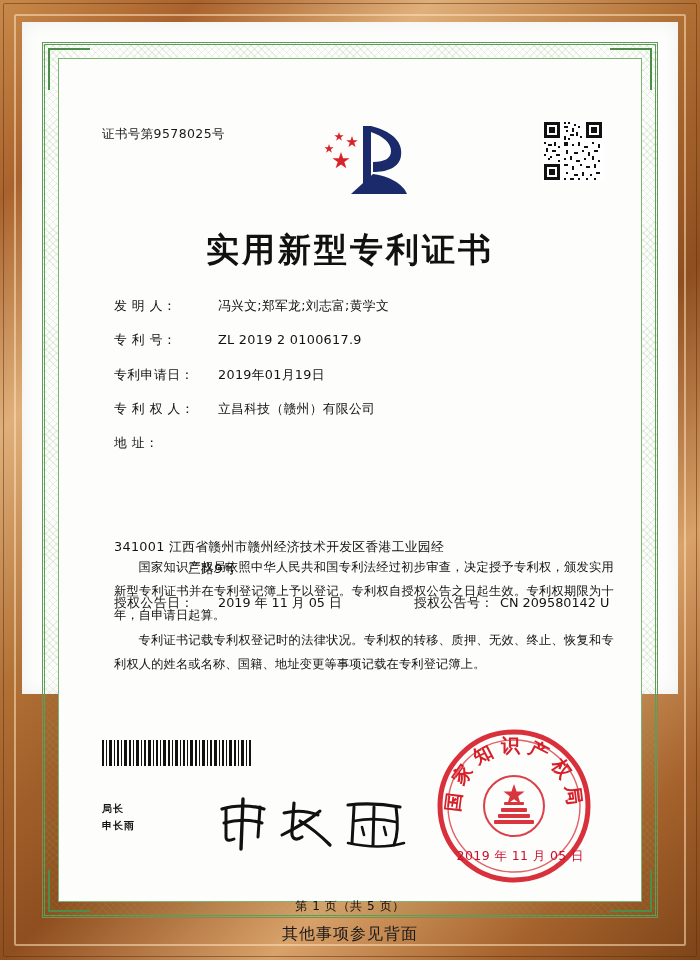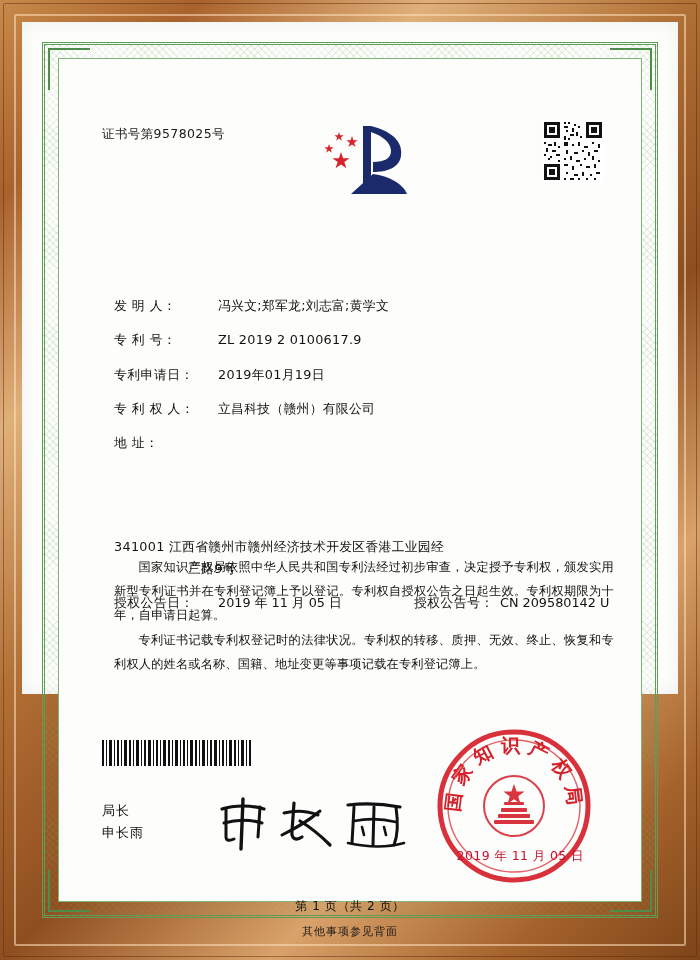--- a/index.html
+++ b/index.html
@@ -192,24 +192,25 @@
     top: 682px;
     width: 150px;
     height: 26px;
   }
 
   
   .sig-label {
     position: absolute;
     left: 44px;
     top: 742px;
-    font-size: 13px;
+    font-size: 10px;
     line-height: 1.7;
     color: #111;
     letter-spacing: 1px;
+    font-weight: bold;
   }
   .sig-script {
     position: absolute;
     left: 150px;
     top: 735px;
     width: 220px;
     height: 60px;
   }
 
   
@@ -239,21 +240,21 @@
     color: #111;
     letter-spacing: 0.6px;
   }
 
   .footer-note {
     position: absolute;
     left: 0;
     top: 924px;
     width: 700px;
     text-align: center;
-    font-size: 11px;
+    font-size: 16px;
     color: #1a1a1a;
     letter-spacing: 1px;
   }
 </style>
 </head>
 <body>
 
 <div class="certificate-frame">
   <div class="frame-outer-bevel"></div>
   <div class="frame-inner-bevel"></div>
@@ -354,20 +355,21 @@
             <rect x="54" y="52" width="4" height="2"></rect>
           <rect x="22" y="58" width="2" height="2"></rect>
             <rect x="28" y="58" width="4" height="2"></rect>
             <rect x="36" y="58" width="2" height="2"></rect>
           <rect x="44" y="58" width="2" height="2"></rect>
             <rect x="52" y="58" width="2" height="2"></rect>
         </g>
       </svg>
     </div>
 
+    <div class="title">实用新型专利证书</div>
 
     <div class="fields">
 
 
       <div class="field-row">
         <div class="field-label">发 明 人：</div>
         <div class="field-value">冯兴文;郑军龙;刘志富;黄学文</div>
       </div>
 
       <div class="field-row">
@@ -506,18 +508,18 @@
         <defs>
           <path id="sealArcTop" d="M 80 80 m -54 0 a 54 54 0 1 1 108 0"></path>
         </defs>
         <text font-family="'DejaVu Serif','Liberation Serif',serif" font-size="19" font-weight="bold" fill="#d5202a" letter-spacing="7">
           <textPath href="#sealArcTop" startOffset="50%" text-anchor="middle">国家知识产权局</textPath>
         </text>
       </svg>
     </div>
     <div class="seal-date">2019 年 11 月 05 日</div>
 
-    <div class="page-number">第 1 页（共 2 页）</div>
+    <div class="page-number">第 1 页（共 5 页）</div>
 
   </div>
 </div>
 
 <div class="footer-note">其他事项参见背面</div>
 
 </body></html>

